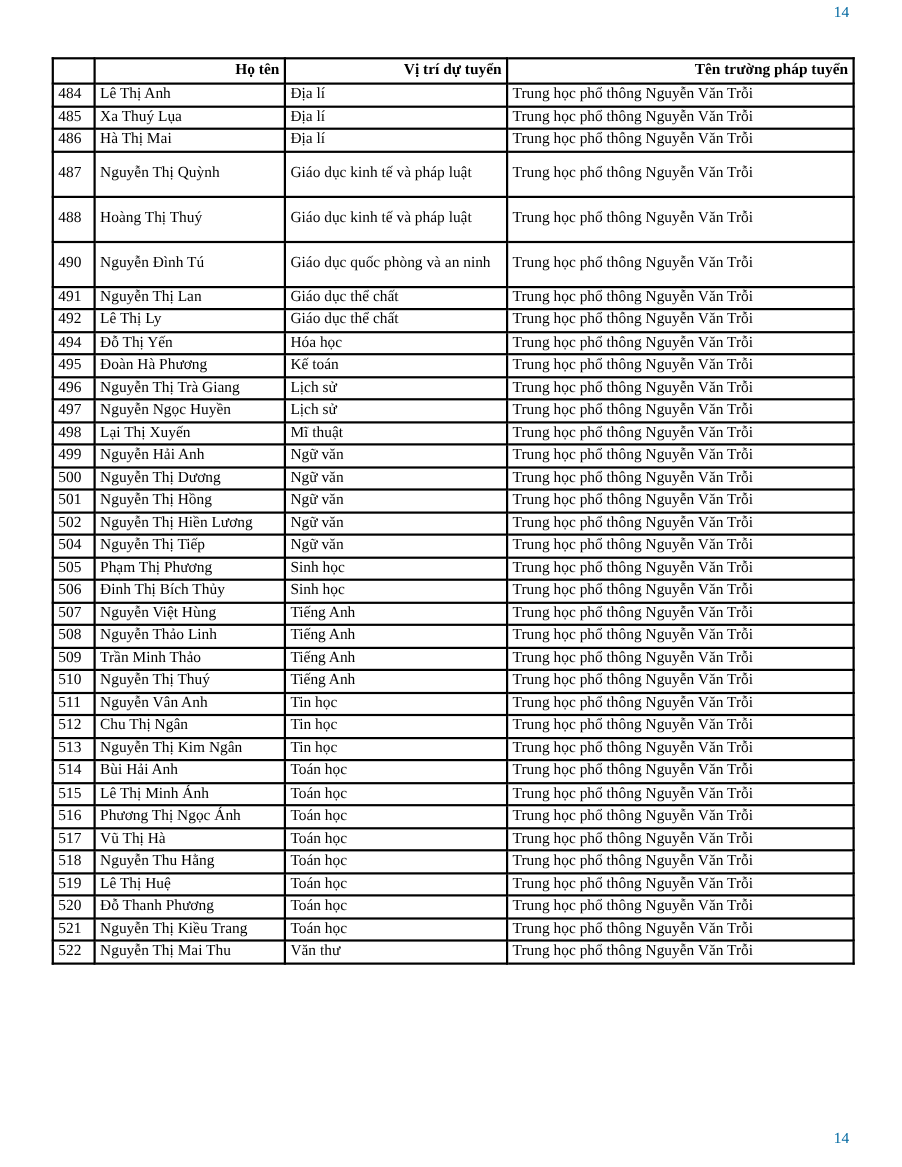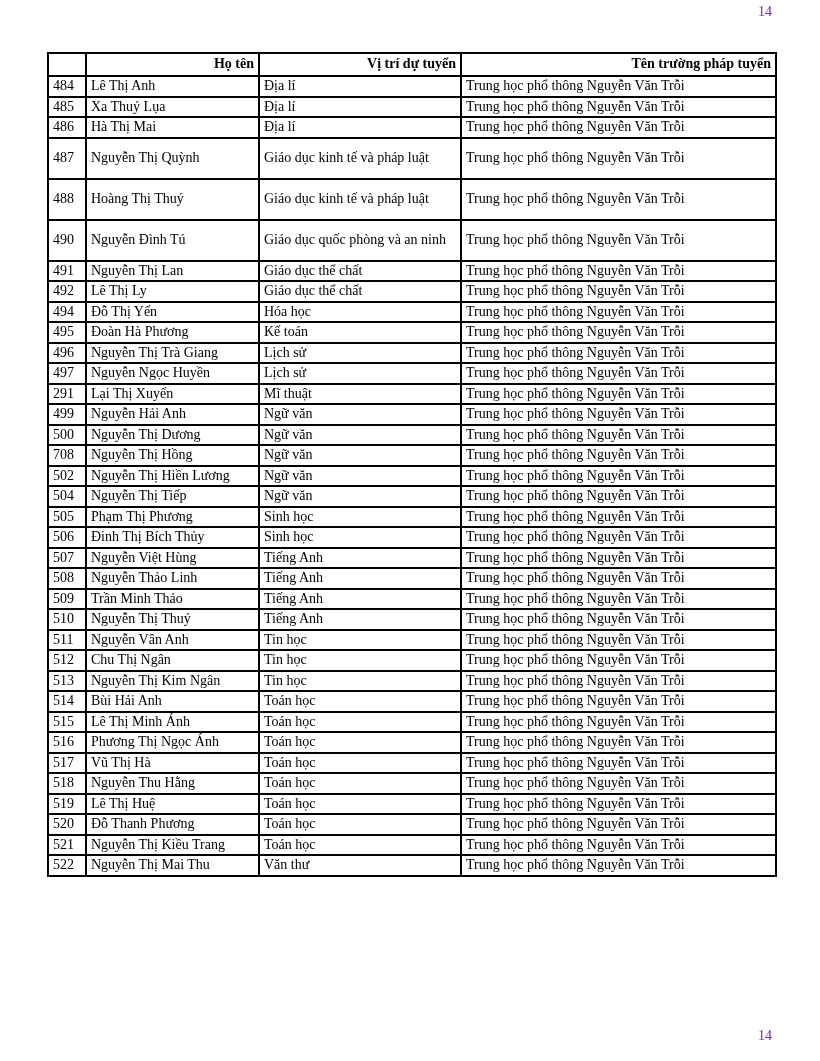--- a/index.html
+++ b/index.html
@@ -12,21 +12,21 @@
     height: 1061px;
     position: relative;
     font-family: "Liberation Serif", serif;
     color: #000000;
     overflow: hidden;
   }
   .page-number {
     position: absolute;
     right: 48px;
     font-size: 14px;
-    color: #6d28d9;
+    color: #0369a1;
   }
   .page-number.top { top: 4px; }
   .page-number.bottom { top: 1028px; }
 
   table.roster {
     position: absolute;
     left: 47px;
     top: 52px;
     width: 728px;
     border-collapse: collapse;
@@ -139,39 +139,39 @@
         <td class="c-position">Lịch sử</td>
         <td class="c-school">Trung học phổ thông Nguyễn Văn Trỗi</td>
       </tr>
       <tr>
         <td class="c-stt">497</td>
         <td class="c-name">Nguyễn Ngọc Huyền</td>
         <td class="c-position">Lịch sử</td>
         <td class="c-school">Trung học phổ thông Nguyễn Văn Trỗi</td>
       </tr>
       <tr>
-        <td class="c-stt">291</td>
+        <td class="c-stt">498</td>
         <td class="c-name">Lại Thị Xuyến</td>
         <td class="c-position">Mĩ thuật</td>
         <td class="c-school">Trung học phổ thông Nguyễn Văn Trỗi</td>
       </tr>
       <tr>
         <td class="c-stt">499</td>
         <td class="c-name">Nguyễn Hải Anh</td>
         <td class="c-position">Ngữ văn</td>
         <td class="c-school">Trung học phổ thông Nguyễn Văn Trỗi</td>
       </tr>
       <tr>
         <td class="c-stt">500</td>
         <td class="c-name">Nguyễn Thị Dương</td>
         <td class="c-position">Ngữ văn</td>
         <td class="c-school">Trung học phổ thông Nguyễn Văn Trỗi</td>
       </tr>
       <tr>
-        <td class="c-stt">708</td>
+        <td class="c-stt">501</td>
         <td class="c-name">Nguyễn Thị Hồng</td>
         <td class="c-position">Ngữ văn</td>
         <td class="c-school">Trung học phổ thông Nguyễn Văn Trỗi</td>
       </tr>
       <tr>
         <td class="c-stt">502</td>
         <td class="c-name">Nguyễn Thị Hiền Lương</td>
         <td class="c-position">Ngữ văn</td>
         <td class="c-school">Trung học phổ thông Nguyễn Văn Trỗi</td>
       </tr>

